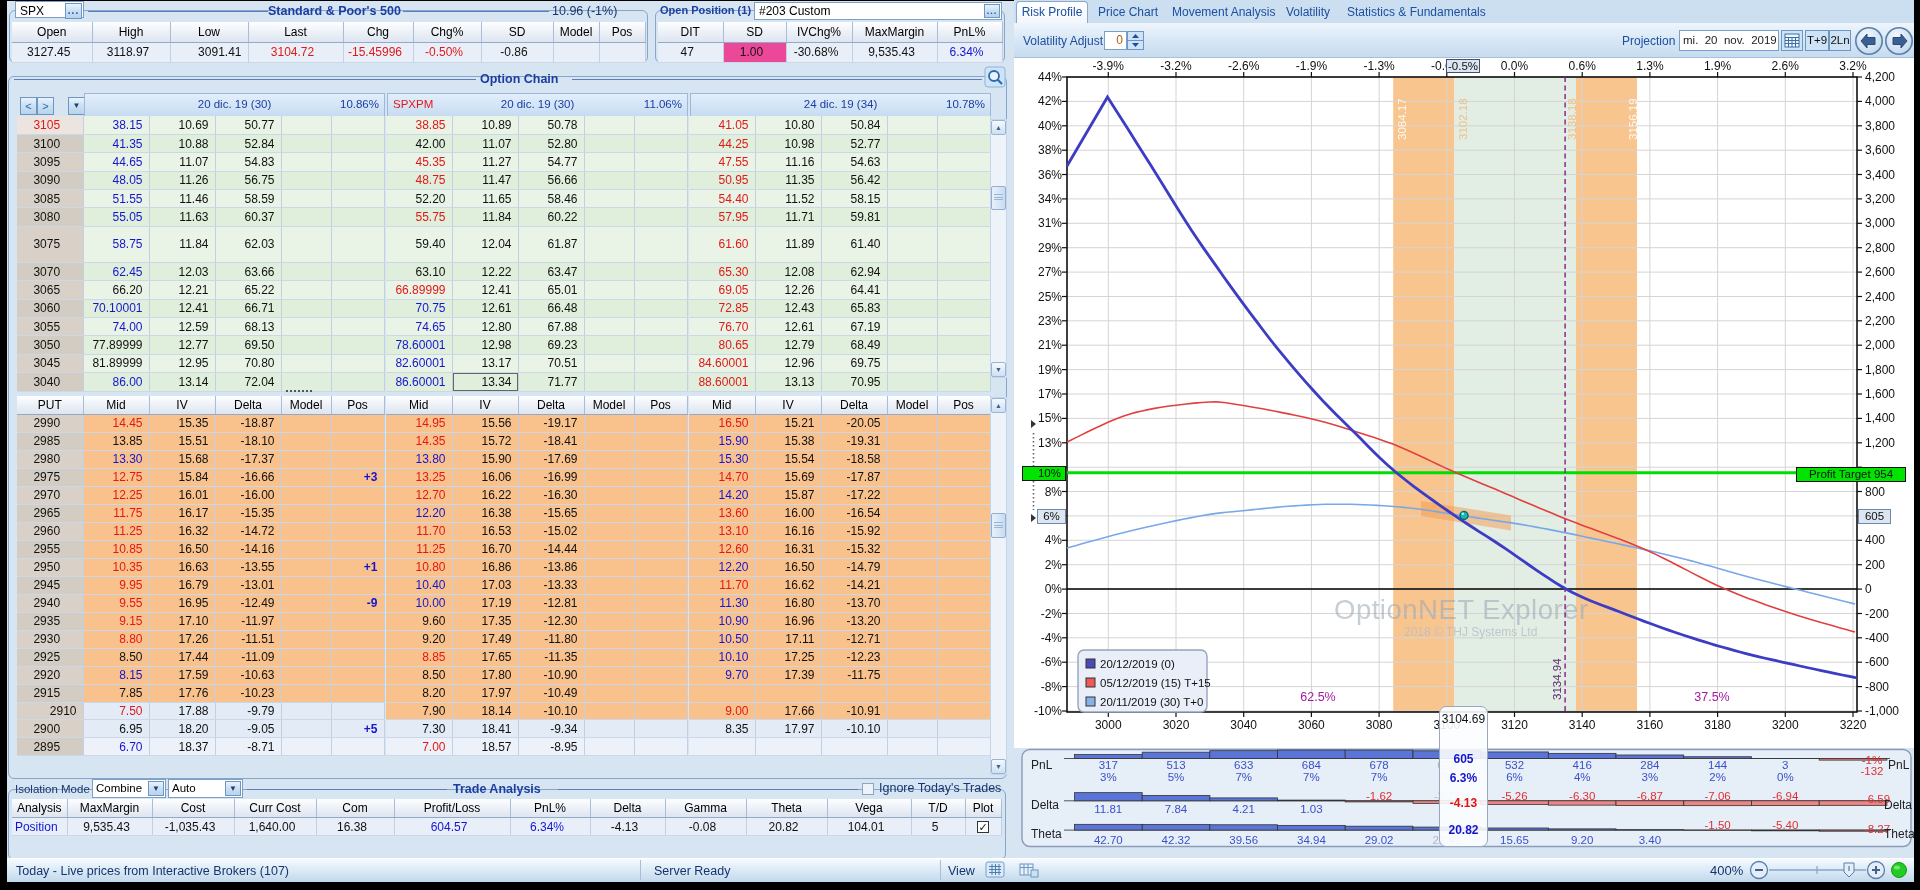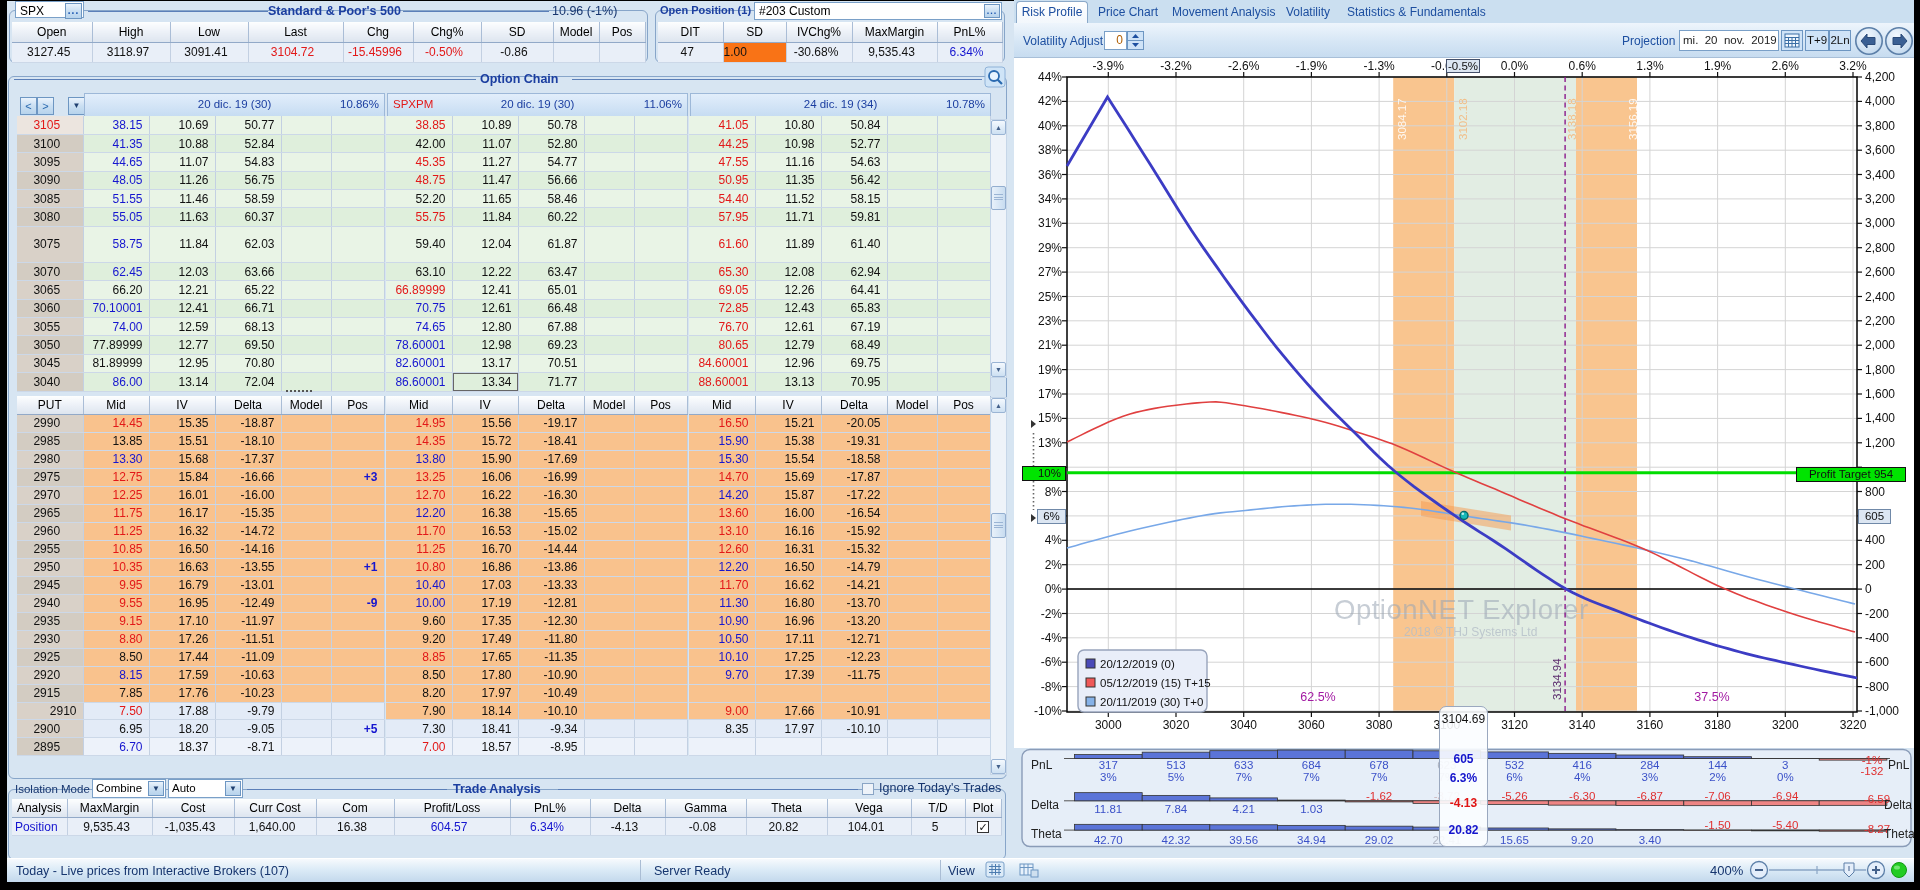--- a/index.html
+++ b/index.html
@@ -47,21 +47,21 @@
         <td>Last</td>
         <td>Chg</td>
         <td>Chg%</td>
         <td>SD</td>
         <td>Model</td>
         <td>Pos</td>
       </tr>
 <tr style="height:20px">
         <td class="tk" style="text-align:center;background:#e9eff8">3127.45</td>
         <td class="tk" style="text-align:center;background:#e9eff8">3118.97</td>
-        <td class="tk" style="text-align:center;background:#e9eff8">3091.41</td>
+        <td class="tk" style="text-align:right;background:#e9eff8">3091.41</td>
         <td class="tr" style="text-align:center;background:#e9eff8">3104.72</td>
         <td class="tr" style="text-align:center;background:#e9eff8">-15.45996</td>
         <td class="tr" style="text-align:center;background:#e9eff8">-0.50%</td>
         <td class="tk" style="text-align:center;background:#e9eff8">-0.86</td>
         <td class="" style="text-align:center;background:#e9eff8"></td>
         <td class="" style="text-align:center;background:#e9eff8"></td>
       </tr>
 </tbody>
   </table>
 <div class="gb" style="left:655px;top:10px;width:350px;height:53px;"></div>
@@ -79,21 +79,21 @@
 <tbody>
       <tr class="hdr" style="height:20px">
         <td>DIT</td>
         <td>SD</td>
         <td>IVChg%</td>
         <td>MaxMargin</td>
         <td>PnL%</td>
       </tr>
 <tr style="height:20px">
         <td class="tk" style="text-align:center;background:#e9eff8">47</td>
-        <td class="tk" style="text-align:left;background:#f97316">1.00</td>
+        <td class="tk" style="text-align:center;background:#ec4899">1.00</td>
         <td class="tk" style="text-align:center;background:#e9eff8">-30.68%</td>
         <td class="tk" style="text-align:center;background:#e9eff8">9,535.43</td>
         <td class="tb" style="text-align:center;background:#e9eff8">6.34%</td>
       </tr>
 </tbody>
   </table>
 <div class="gb" style="left:8px;top:76px;width:999px;height:703px;"></div>
 <div style="left:14px;top:79px;width:462px;height:1px;background:#5b7fb8;height:1.4px"></div>
 <div class="title" style="left:480px;top:72px;font-size:12.5px;line-height:15px">Option Chain</div>
 <div style="left:572px;top:79px;width:410px;height:1px;background:#5b7fb8;height:1.4px"></div>

